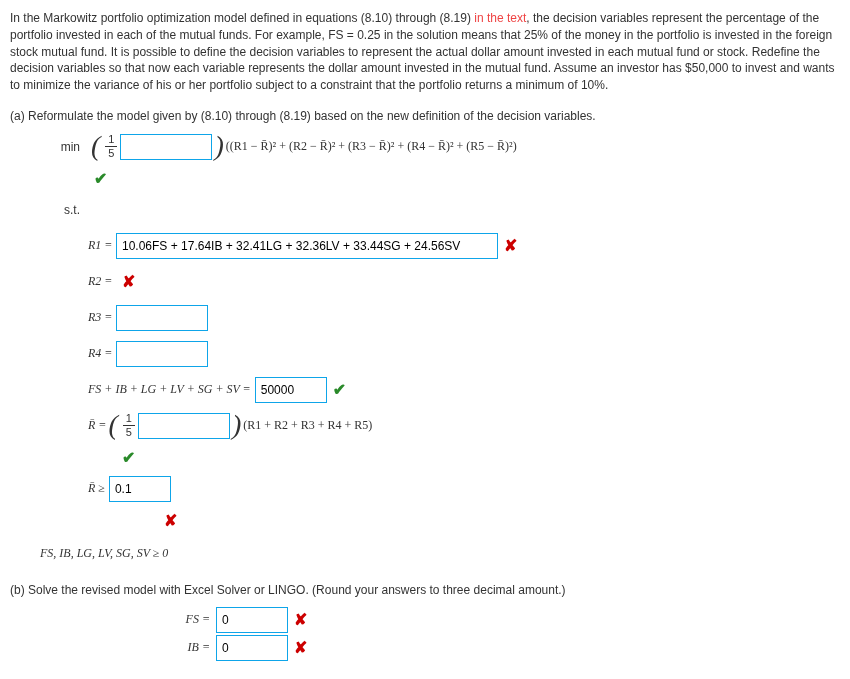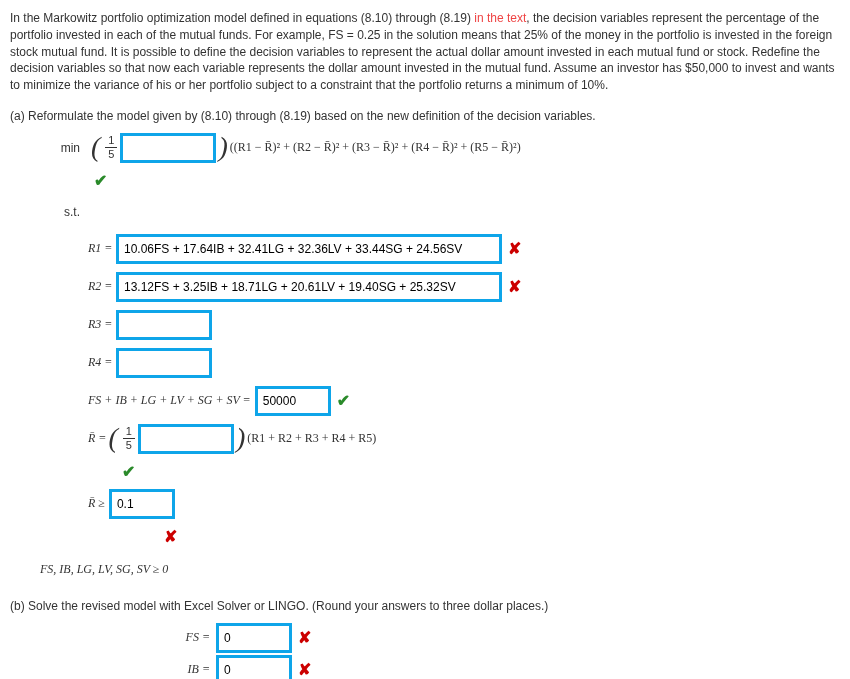--- a/index.html
+++ b/index.html
@@ -23,21 +23,21 @@
     align-items: center;
     margin: 8px 0;
     min-height: 28px;
   }
   .prefix {
     min-width: 40px;
     text-align: right;
     margin-right: 9px;
   }
   input.box {
-    border: 3px solid #0ea5e9;
+    border: 1px solid #0ea5e9;
     padding: 3px 5px;
     font-size: 12px;
     height: 18px;
   }
   .long { width: 370px; }
   .med { width: 80px; }
   .sm { width: 60px; }
   .tiny { width: 50px; }
   .paren {
     font-size: 28px;
@@ -118,21 +118,20 @@
     </div>
 
   <div style="margin-left:48px">
     <div class="row">
       <span class="eq-label math">R1 =</span>
       <input class="box long" value="10.06FS + 17.64IB + 32.41LG + 32.36LV + 33.44SG + 24.56SV" style="">
       <span class="cross">✘</span>
     </div>
     <div class="row">
       <span class="eq-label math">R2 =</span>
-      <input class="box long" value="13.12FS + 3.25IB + 18.71LG + 20.61LV + 19.40SG + 25.32SV" style="">
       <span class="cross">✘</span>
     </div>
     <div class="row">
       <span class="eq-label math">R3 =</span>
       <input class="box med" value="" style="">
     </div>
     <div class="row">
       <span class="eq-label math">R4 =</span>
       <input class="box med" value="" style="">
     </div>
@@ -161,21 +160,21 @@
       <input class="box tiny" style="margin-left: 4px;" value="0.1">
     </div>
     <div style="margin-left:70px"><span class="cross">✘</span></div>
   </div>
 
   <div class="row" style="margin-top:10px">
     <span class="math">FS, IB, LG, LV, SG, SV ≥ 0</span>
   </div>
 </div>
 
-<div class="part-label" style="margin-top:15px">(b)   Solve the revised model with Excel Solver or LINGO. (Round your answers to three dollar places.)</div>
+<div class="part-label" style="margin-top:15px">(b)   Solve the revised model with Excel Solver or LINGO. (Round your answers to three decimal amount.)</div>
 
 <div class="results">
   <div class="row">
       <span class="lbl math">FS  = </span>
       <input class="box sm" value="0" style="">
       <span class="cross">✘</span>
     </div>
   <div class="row">
       <span class="lbl math">IB  = </span>
       <input class="box sm" value="0" style="">

